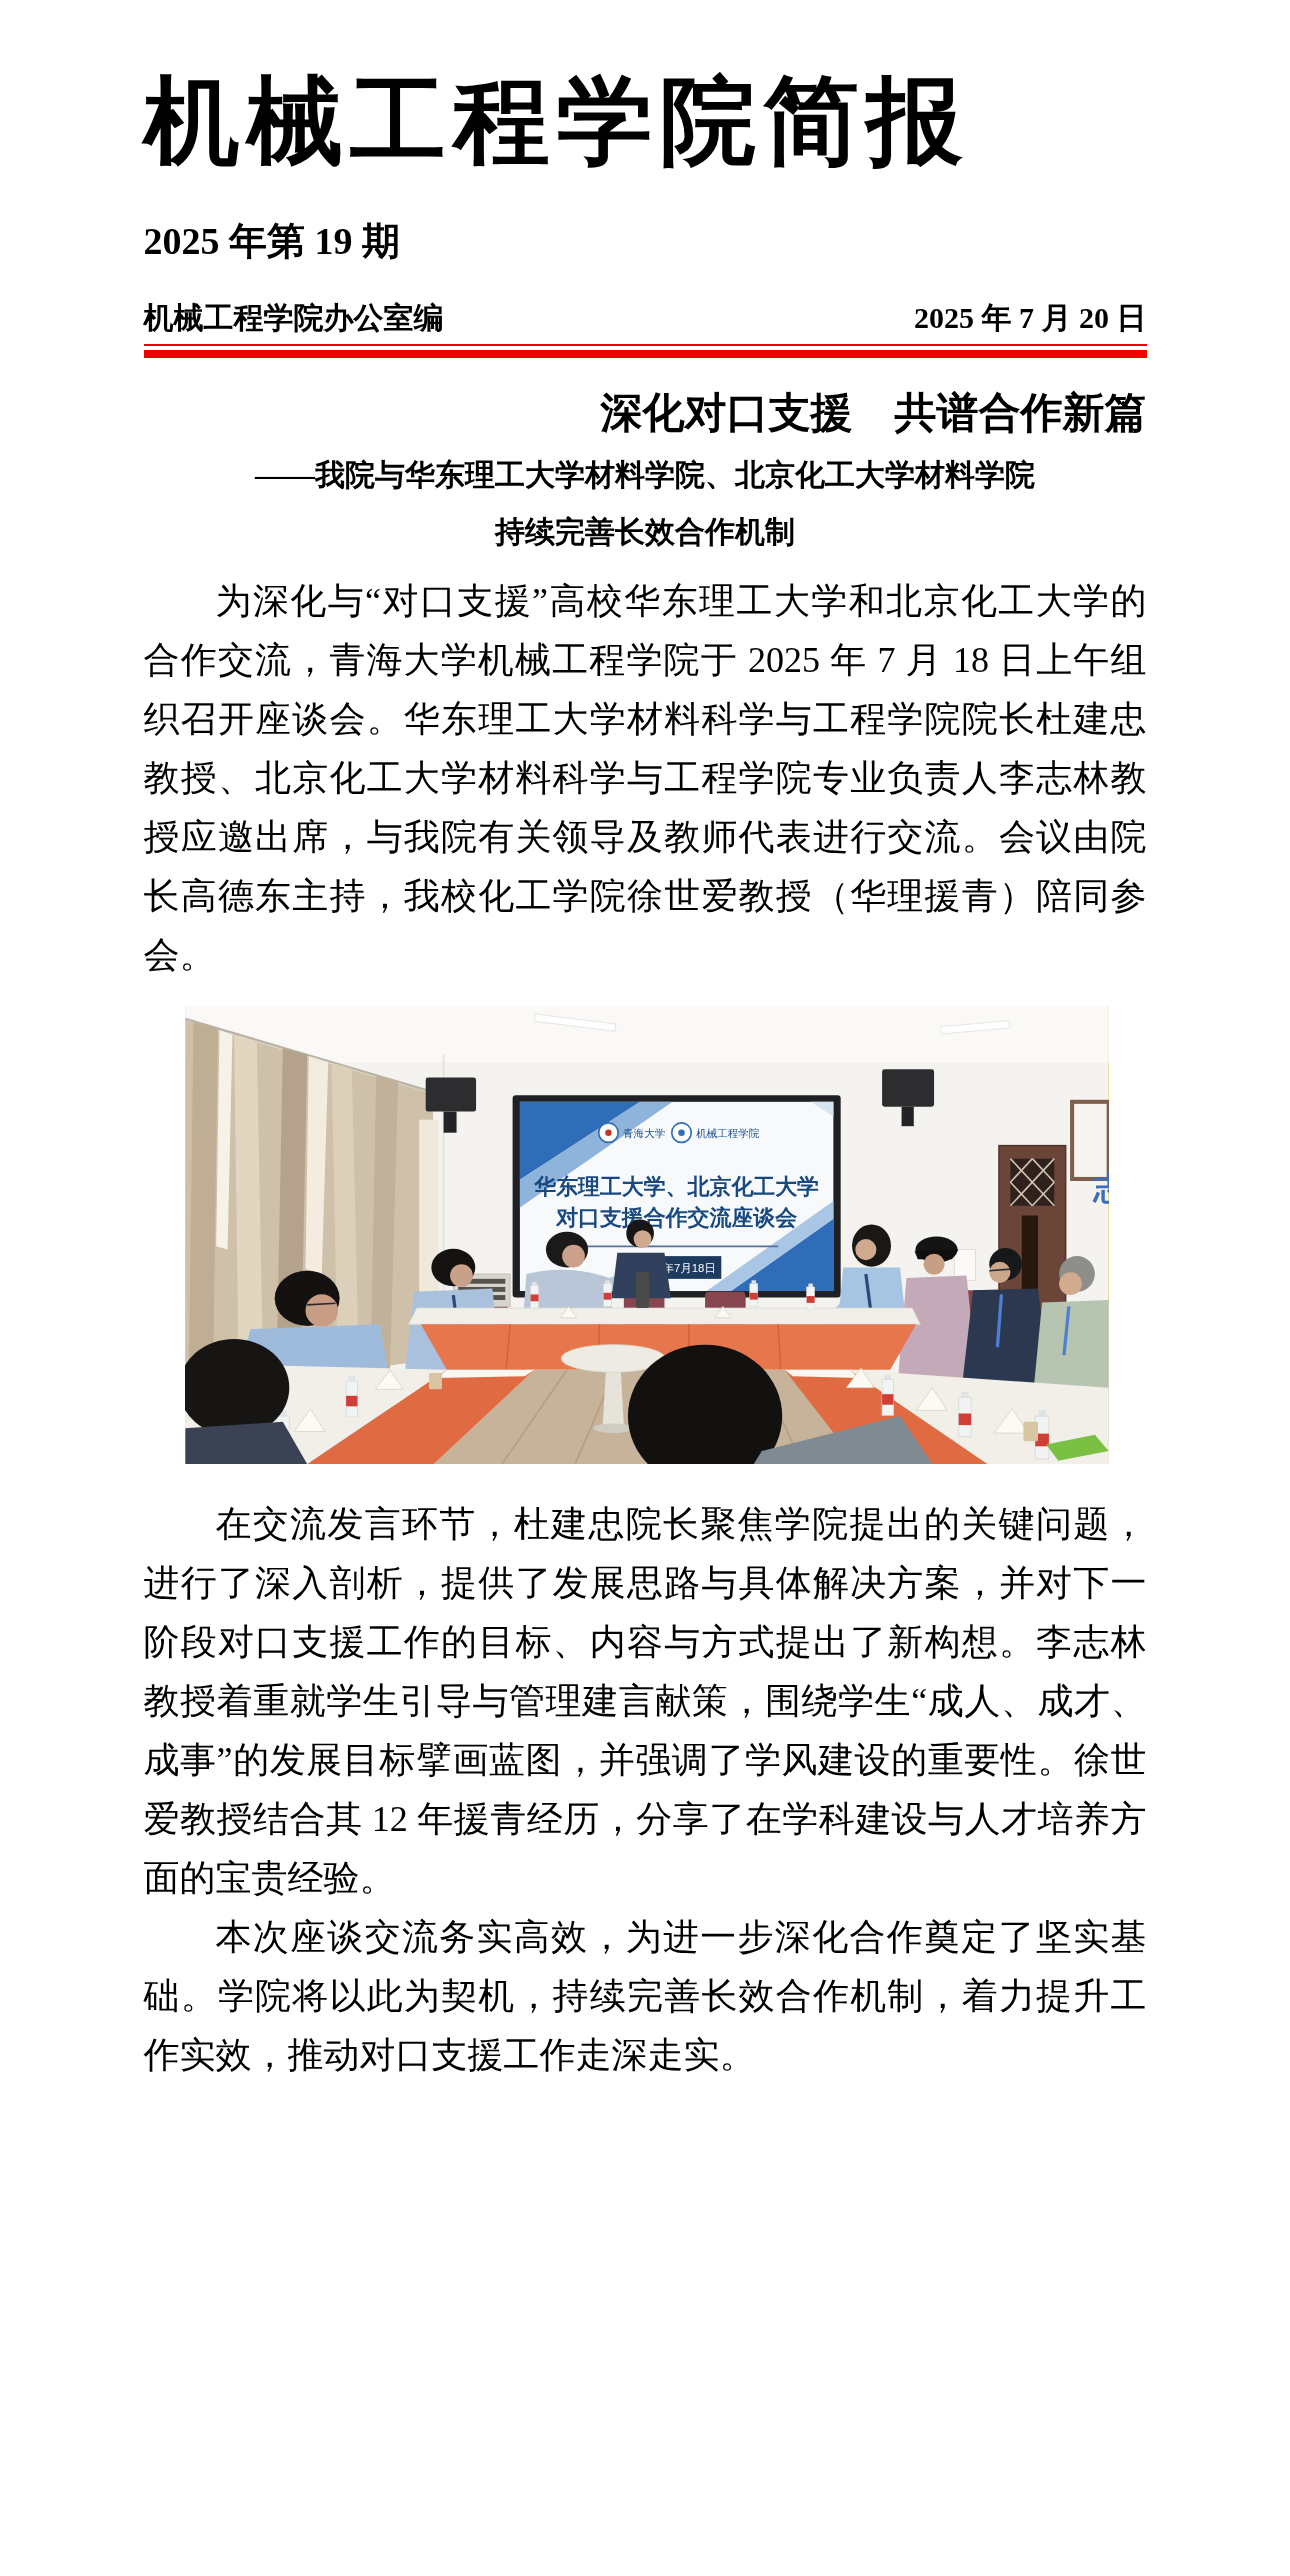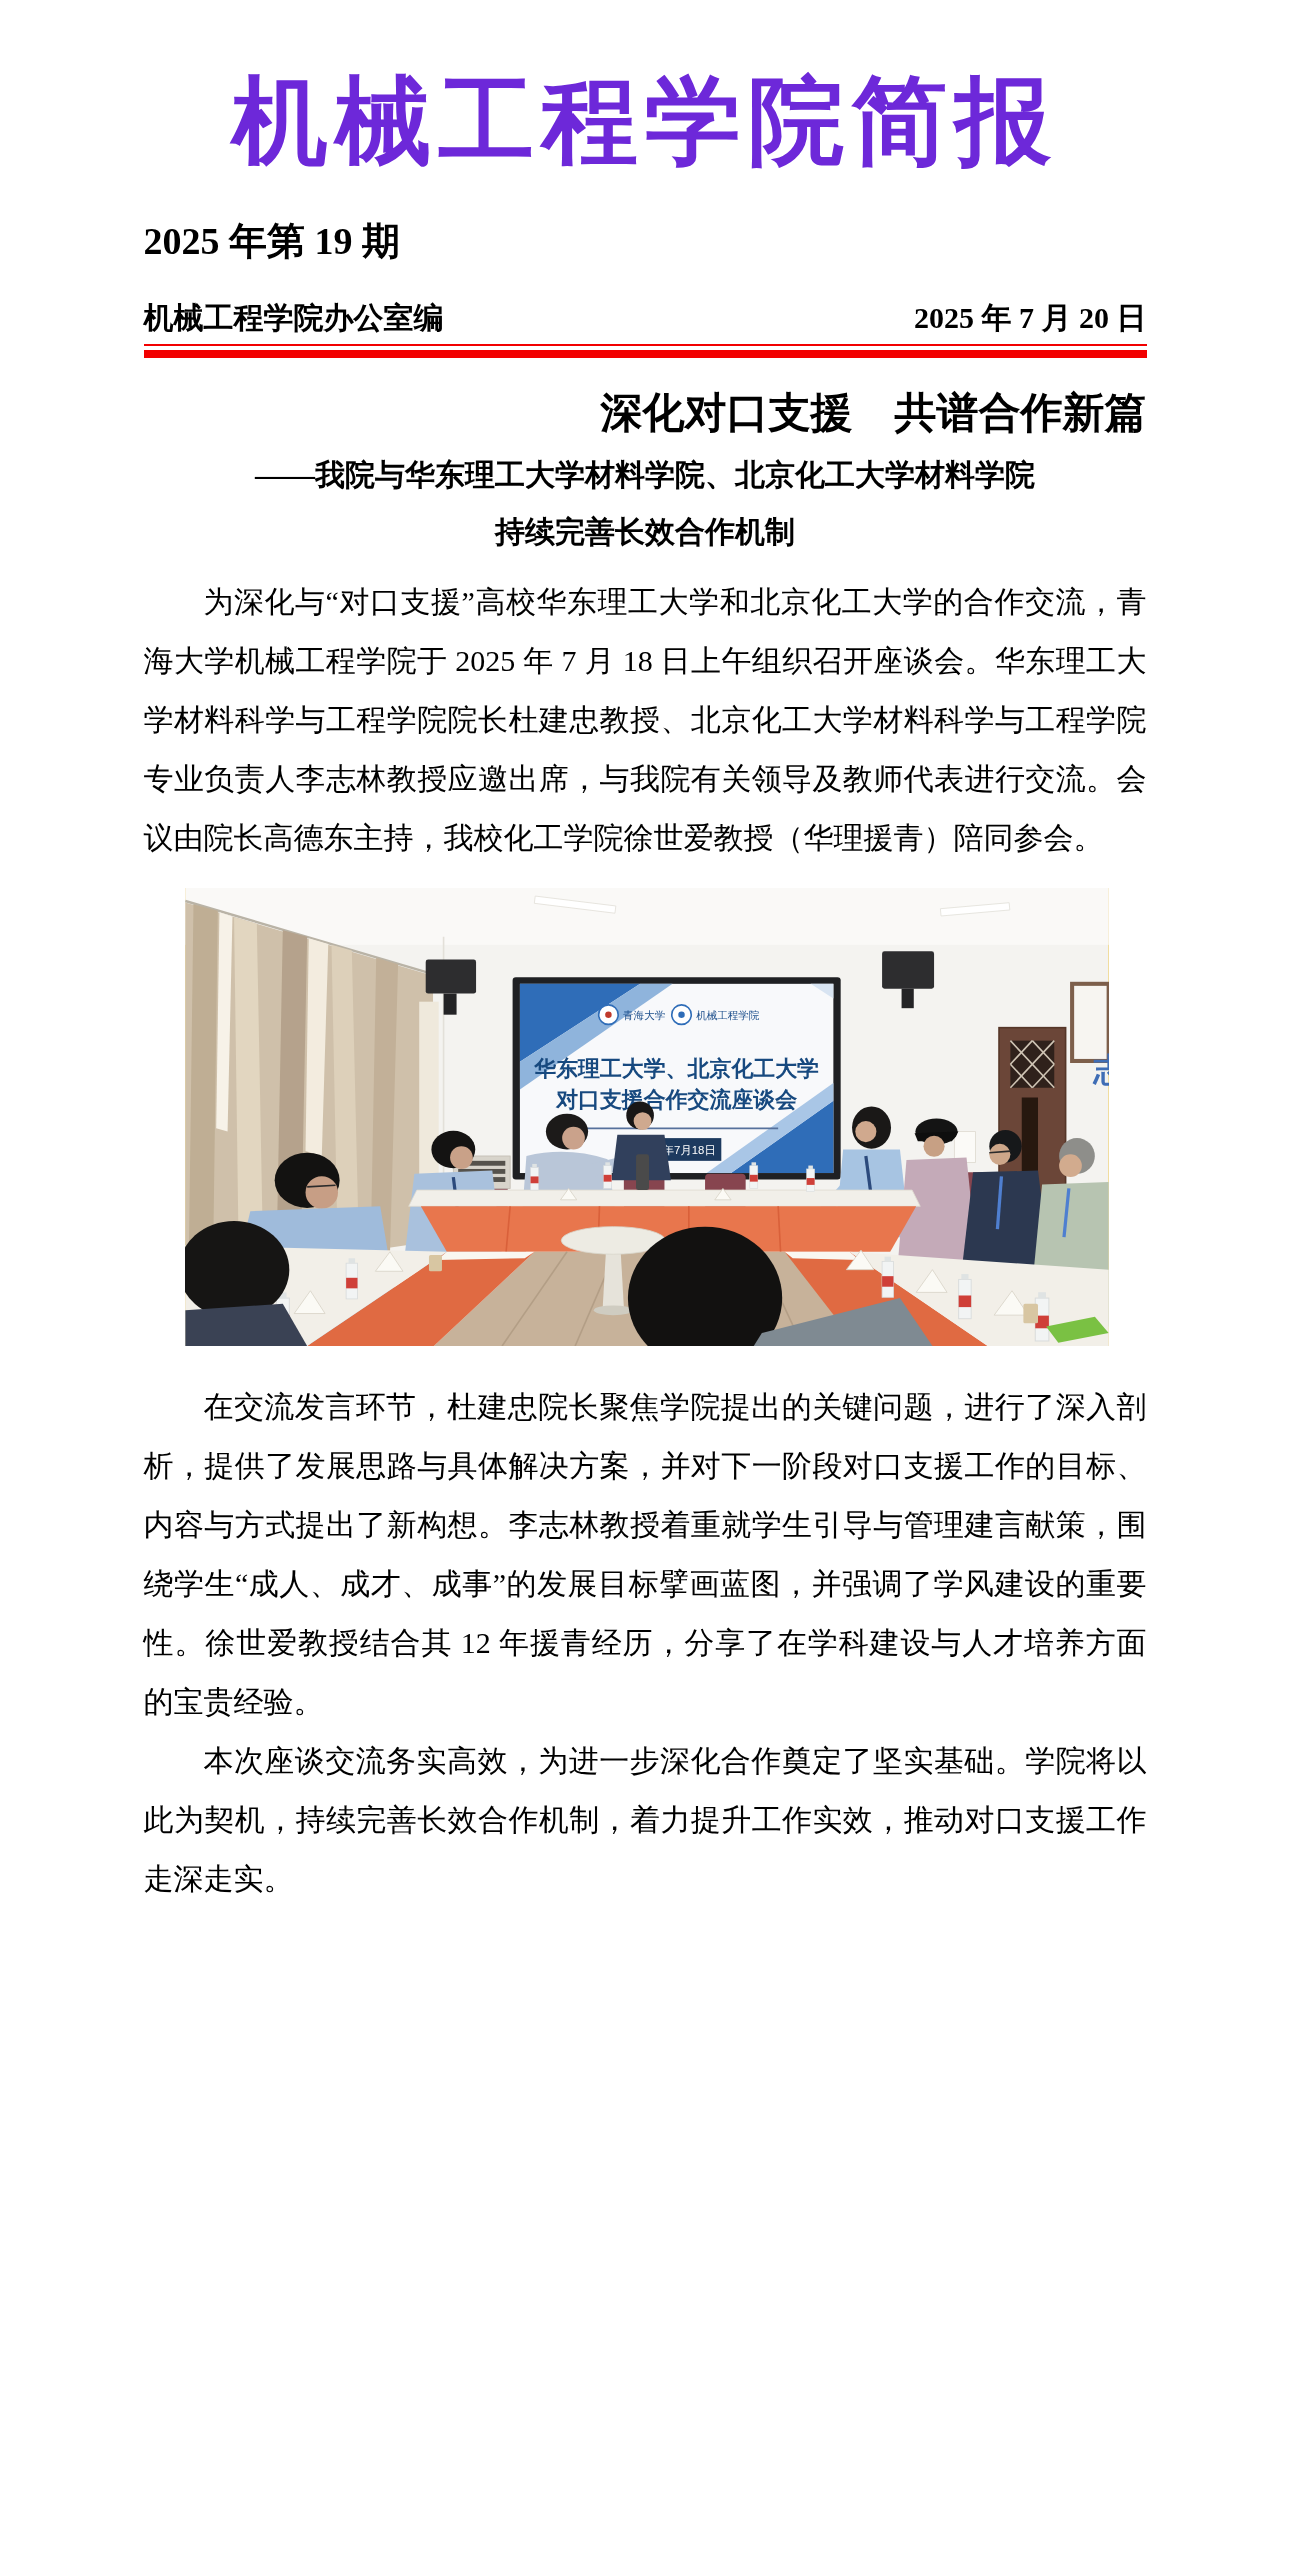--- a/index.html
+++ b/index.html
@@ -3,42 +3,42 @@
 <meta charset="utf-8">
 <style>
   html,body{margin:0;padding:0;background:#ffffff;}
   body{
     width:1290px;height:2576px;position:relative;
     font-family:"Liberation Serif","DejaVu Serif",serif;
     color:#000;
   }
   .content{width:1003px;margin:0 auto;padding-top:57px;}
   .masthead{
-    text-align:center;font-size:96px;font-weight:bold;color:#6d28d9;
+    font-size:96px;font-weight:bold;color:#000000;
     letter-spacing:7.3px;line-height:130px;margin:0;
   }
   .issue{
     text-align:left;font-size:38px;font-weight:bold;margin-top:34px;line-height:41px;
   }
   .edrow{
     display:flex;justify-content:space-between;align-items:flex-end;
     font-size:30px;font-weight:bold;margin-top:36px;line-height:39px;
   }
   .rule{margin-top:6.5px;}
   .rule .thin{height:2.4px;background:#f20000;}
   .rule .gap{height:4.1px;background:#ffffff;}
   .rule .thick{height:8.1px;background:#f20000;}
   .art-title{
     text-align:right;font-size:42px;font-weight:bold;margin:28px 0 0 0;line-height:54px;
   }
   .art-sub{
     text-align:center;font-size:30px;font-weight:bold;margin-top:13px;line-height:44px;
   }
   .body-text p{
-    font-size:30px;line-height:59px;text-align:justify;text-indent:2em;
+    font-size:36px;line-height:59px;text-align:justify;text-indent:2em;
     margin:0;padding:0;
   }
   .body-text p.first{margin-top:18px;}
   figure.photo{
     margin:21px 0 31px 41px;width:924px;height:458px;padding:0;
     overflow:hidden;background:#eab308;
   }
   figure.photo svg{display:block;}
   .slide-title{font-family:"Liberation Sans","DejaVu Sans",sans-serif;font-weight:bold;}
   .slide-small{font-family:"Liberation Sans","DejaVu Sans",sans-serif;}

